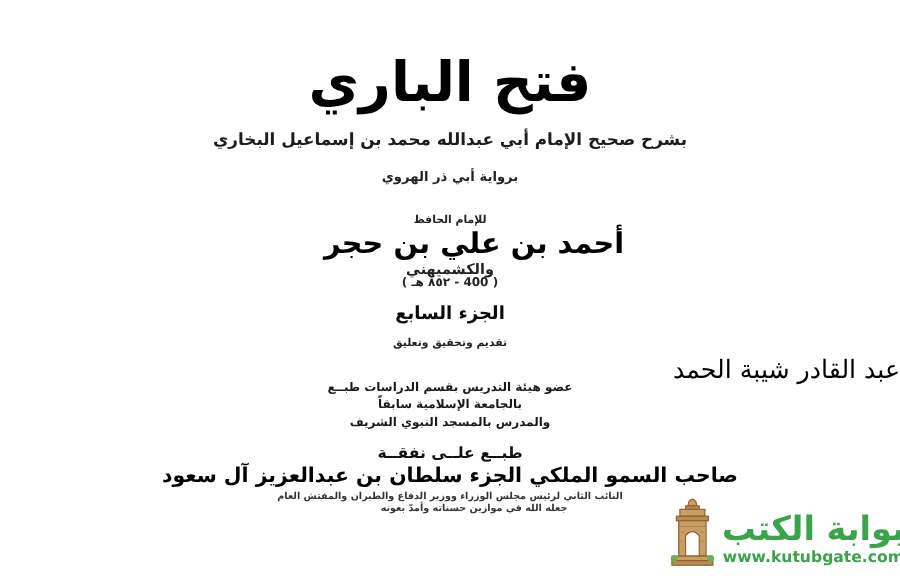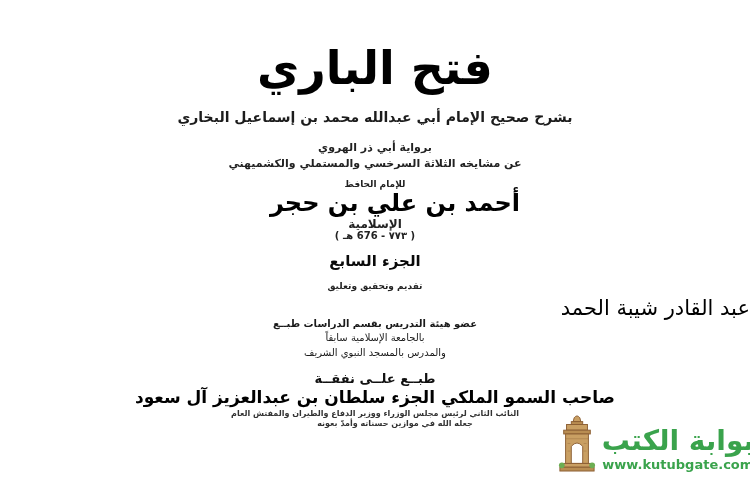--- a/index.html
+++ b/index.html
@@ -34,22 +34,22 @@
   .narr1         { top: 141px; font-size: 11px; font-weight: bold; color: #222; }
   .narr2         { top: 157px; font-size: 11px; font-weight: bold; color: #222; }
   .author-intro  { top: 179px; font-size: 9px;  font-weight: bold; color: #222; }
   .author-name   { top: 189px; font-size: 24px; font-weight: bold; color: #000; margin-left: 40px; }
   .author-nisba  { top: 217px; font-size: 12px; font-weight: bold; color: #222; }
   .author-dates  { top: 230px; font-size: 10px; font-weight: bold; color: #222; }
   .volume        { top: 252px; font-size: 15px; font-weight: bold; color: #0a0a0a; text-align: center; }
   .editor-intro  { top: 281px; font-size: 9px;  font-weight: bold; color: #222; }
   .editor-name   { top: 296px; font-size: 21px; font-weight: normal; color: #000; text-align: right; }
   .editor-t1     { top: 318px; font-size: 10px; font-weight: bold; color: #1a1a1a; }
-  .editor-t2     { top: 332px; font-size: 10px; font-weight: normal; color: #1a1a1a; }
-  .editor-t3     { top: 347px; font-size: 10px; font-weight: normal; color: #1a1a1a; }
+  .editor-t2     { top: 332px; font-size: 10px; font-weight: bold; color: #1a1a1a; }
+  .editor-t3     { top: 347px; font-size: 10px; font-weight: bold; color: #1a1a1a; }
   .print-intro   { top: 371px; font-size: 13px; font-weight: bold; color: #111; }
   .patron-name   { top: 387px; font-size: 17px; font-weight: bold; color: #000; }
   .patron-title  { top: 409px; font-size: 8px;  font-weight: bold; color: #333; }
   .patron-prayer { top: 419px; font-size: 8px;  font-weight: bold; color: #333; padding-left: 40px; }
 
   .watermark {
     position: absolute;
     right: -4px; bottom: 8px;
     display: flex;
     direction: ltr;
@@ -78,25 +78,24 @@
   .wm-icon { display: block; }
 </style>
 </head>
 <body>
 
 <div class="page">
 
   <div class="tline main-title">فتح الباري</div>
   <div class="tline subtitle">بشرح صحيح الإمام أبي عبدالله محمد بن إسماعيل البخاري</div>
   <div class="tline narr1">برواية أبي ذر الهروي</div>
-  <div class="tline narr2">عن مشايخه الثلاثة السرخسي والمستملي والكشميهني</div>
   <div class="tline author-intro">للإمام الحافظ</div>
   <div class="tline author-name">أحمد بن علي بن حجر</div>
-  <div class="tline author-nisba">الإسلامية</div>
-  <div class="tline author-dates">( ٧٧٣ - 676 هـ )</div>
+  <div class="tline author-nisba">والكشميهني</div>
+  <div class="tline author-dates">( 400 - ٨٥٢ هـ )</div>
   <div class="tline volume">الجزء السابع</div>
   <div class="tline editor-intro">تقديم وتحقيق وتعليق</div>
   <div class="tline editor-name">عبد القادر شيبة الحمد</div>
   <div class="tline editor-t1">عضو هيئة التدريس بقسم الدراسات طبــع</div>
   <div class="tline editor-t2">بالجامعة الإسلامية سابقاً</div>
   <div class="tline editor-t3">والمدرس بالمسجد النبوي الشريف</div>
   <div class="tline print-intro">طبــع علــى نفقــة</div>
   <div class="tline patron-name">صاحب السمو الملكي الجزء سلطان بن عبدالعزيز آل سعود</div>
   <div class="tline patron-title">النائب الثاني لرئيس مجلس الوزراء ووزير الدفاع والطيران والمفتش العام</div>
   <div class="tline patron-prayer">جعله الله في موازين حسناته وأمدّ بعونه</div>

